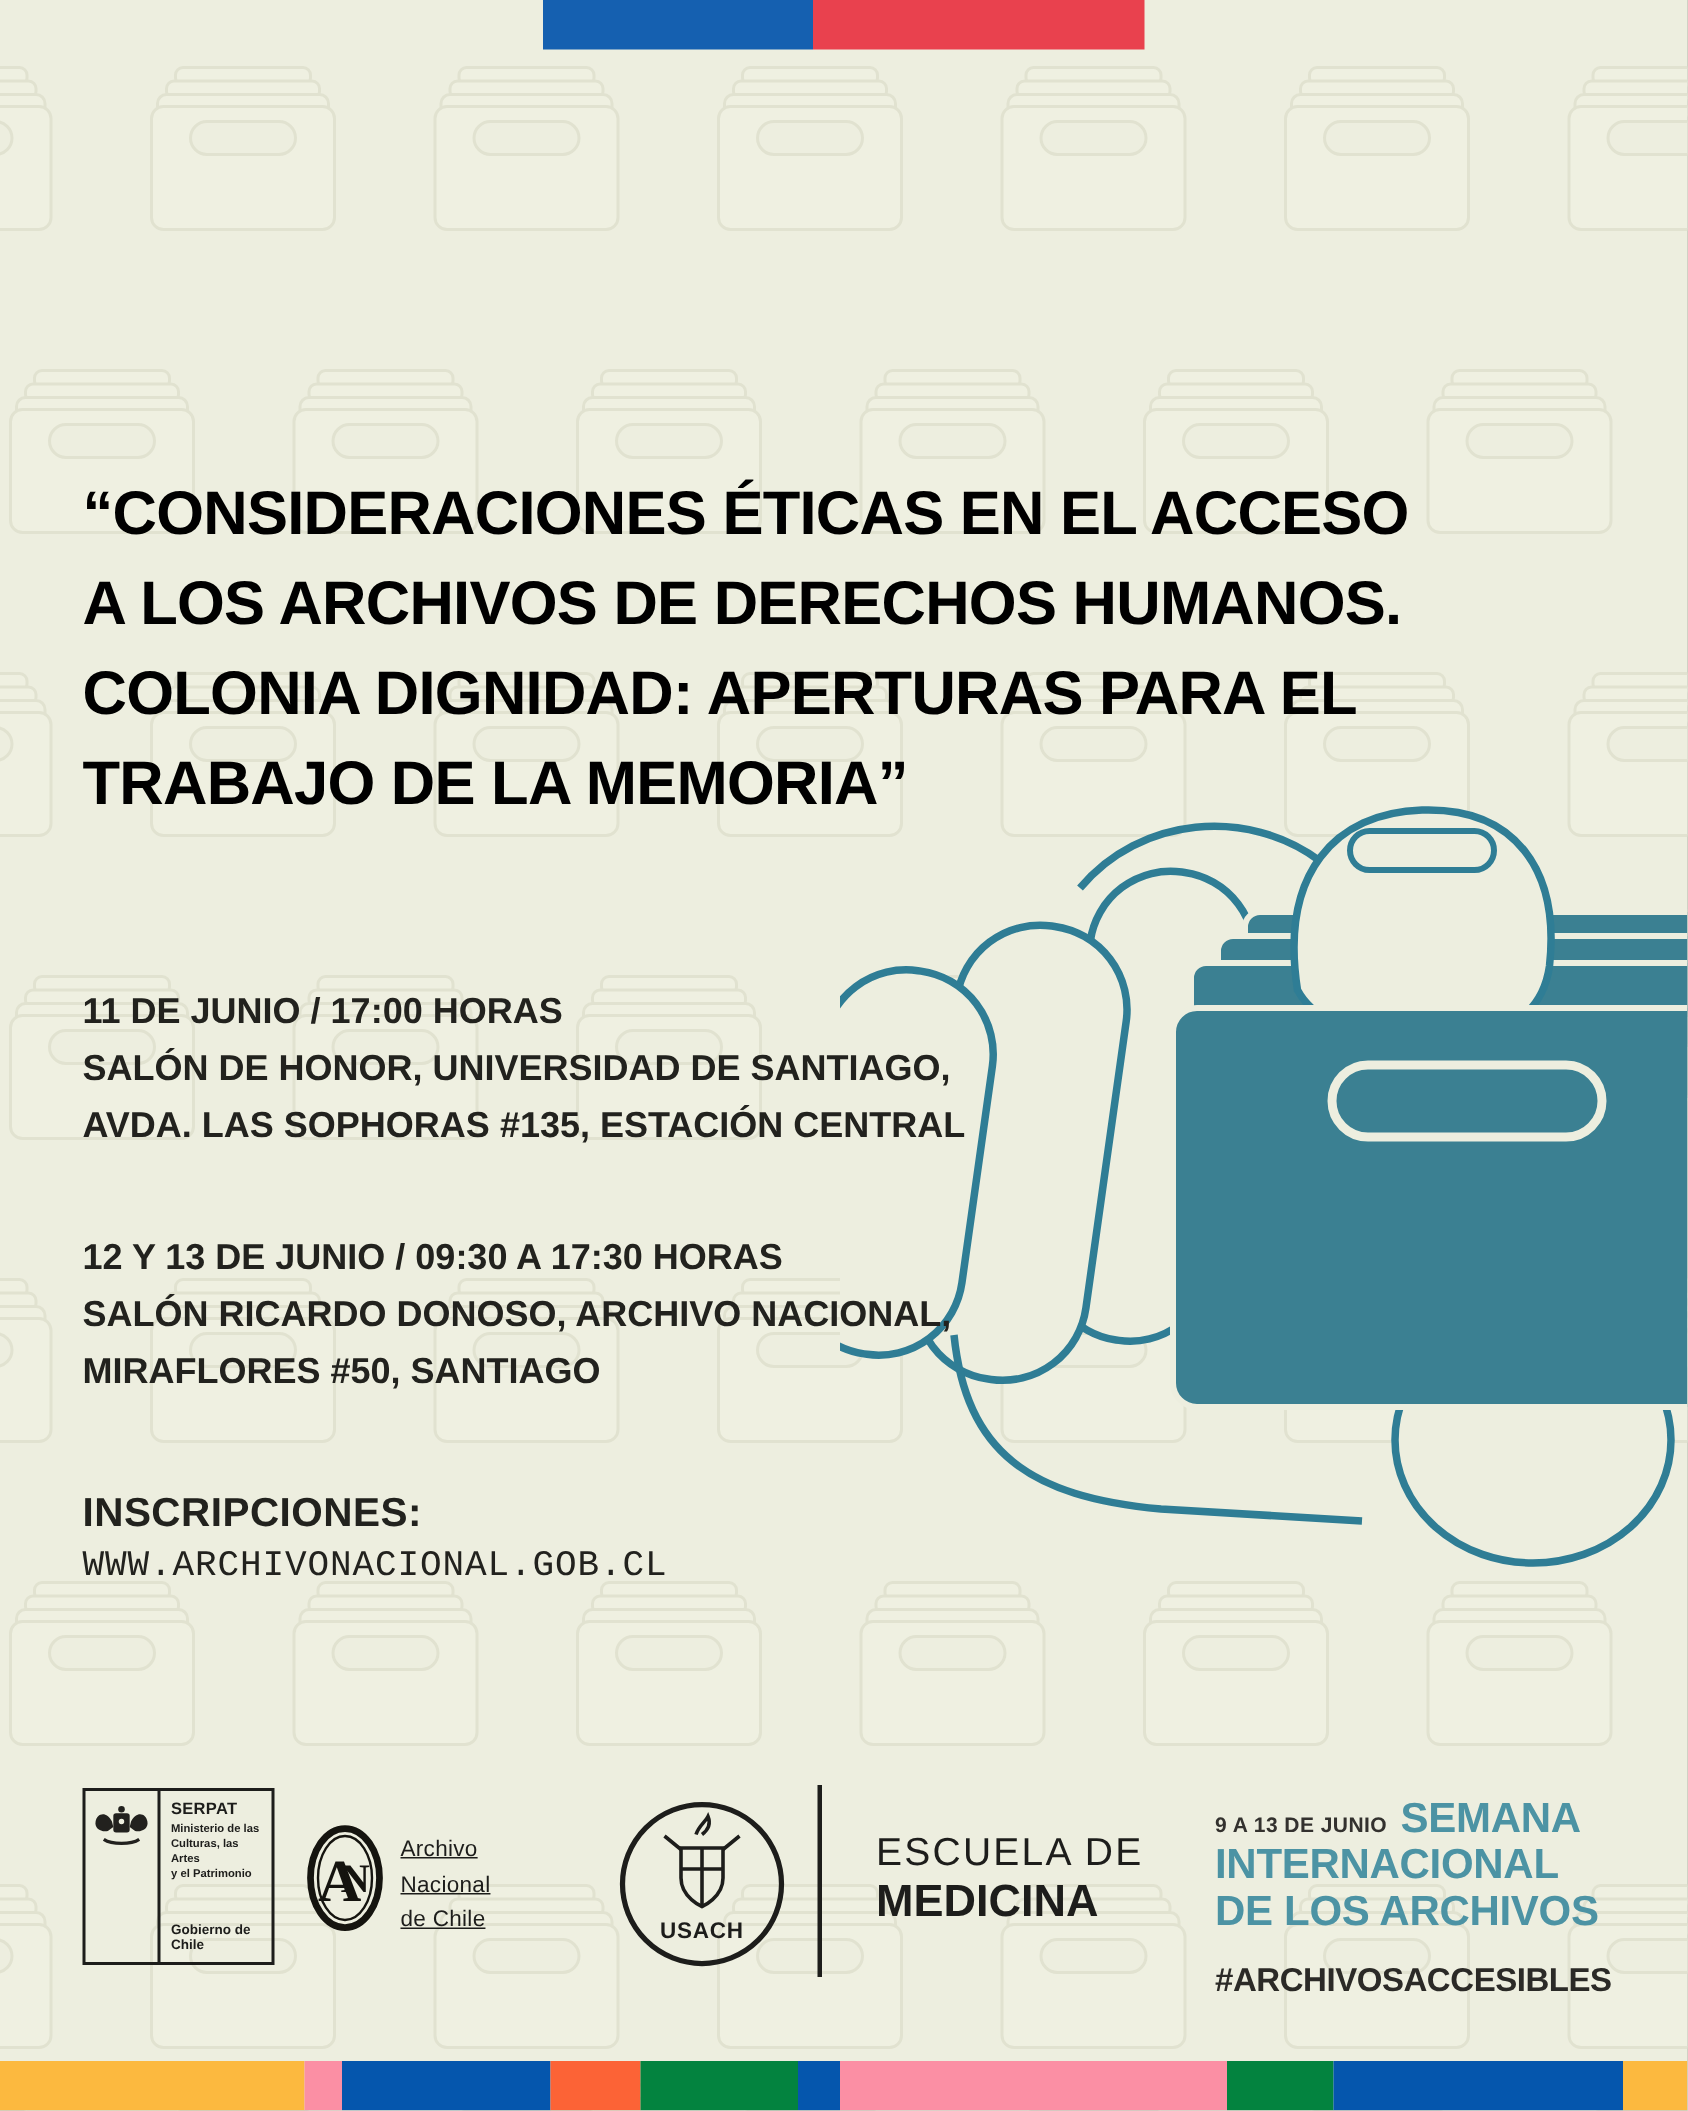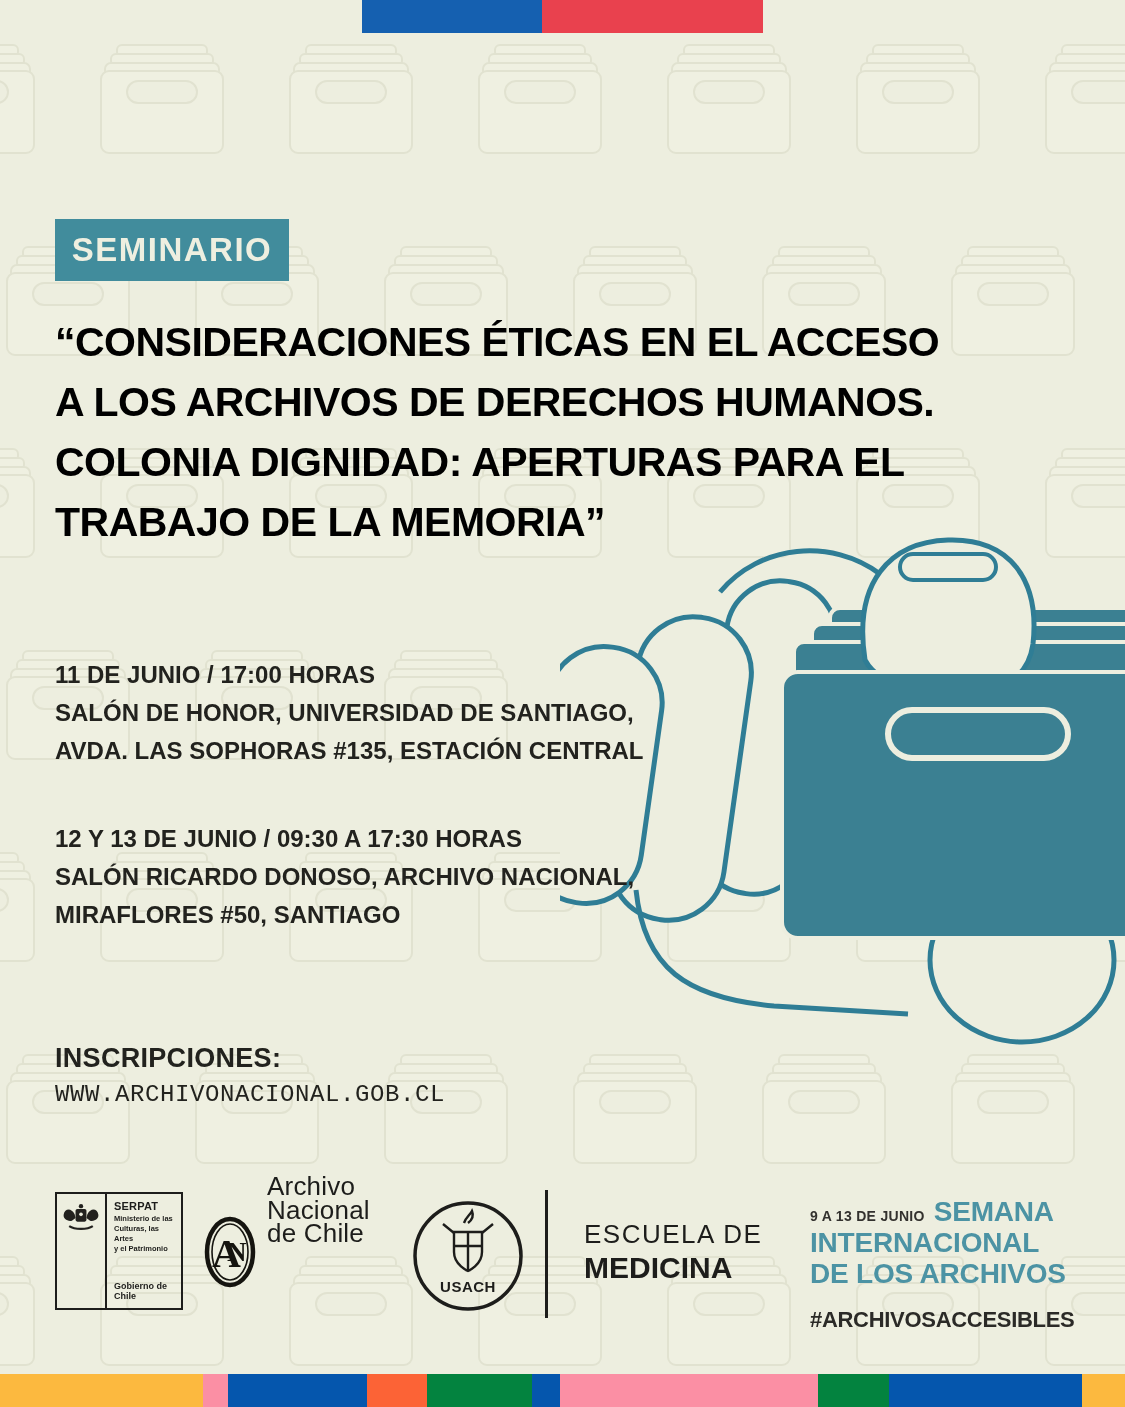--- a/index.html
+++ b/index.html
@@ -26,40 +26,40 @@
   .title{
     position:absolute; left:55px; top:312px; width:1030px; z-index:2;
     color:#000000; font-size:41px; font-weight:700; line-height:60px; letter-spacing:-0.5px;
   }
 
   .event{ position:absolute; left:55px; width:660px; z-index:2;
     color:#22221E; font-size:24px; font-weight:600; line-height:38px; letter-spacing:0px; }
   .event-1{ top:656px; }
   .event-2{ top:820px; }
 
-  .registration{ position:absolute; left:55px; top:1041px; z-index:2; color:#22221E; }
+  .registration{ position:absolute; left:55px; top:991px; z-index:2; color:#22221E; }
   .registration .reg-label{ font-size:27px; font-weight:800; line-height:34px; letter-spacing:0.3px; }
   .registration .reg-url{ font-size:24px; font-weight:400; line-height:40px; letter-spacing:0.6px;font-family:Liberation Mono, monospace; }
 
   .illo{ position:absolute; left:560px; top:530px; z-index:1; pointer-events:none; }
 
   
   .serpat-box{
     position:absolute; left:55px; top:1192px; width:128px; height:118px; z-index:2;
     border:2.5px solid #1D1D1B; display:flex; background:transparent;
   }
   .serpat-left{ width:50px; border-right:2.5px solid #1D1D1B; display:flex; justify-content:center; padding-top:8px; }
   .serpat-right{ flex:1; position:relative; padding:6px 4px 6px 7px; }
   .serpat-acronym{ font-size:11px; font-weight:800; color:#1D1D1B; letter-spacing:0.2px; }
   .serpat-ministry{ font-size:7.5px; line-height:10px; font-weight:700; color:#1D1D1B; white-space:pre-line; margin-top:2px; }
   .serpat-gov{ position:absolute; left:7px; bottom:7px; font-size:9px; font-weight:800; color:#1D1D1B; }
 
   .an-logo{ position:absolute; left:204px; top:1215px; z-index:2; }
-  .an-name{ position:absolute; left:267px; top:1175px; z-index:2;
-    font-size:26px; line-height:23.5px; font-weight:500; color:#1D1D1B; white-space:pre-line; letter-spacing:0.2px; }
+  .an-name{ position:absolute; left:267px; top:1221px; z-index:2;
+    font-size:15px; line-height:23.5px; font-weight:500; color:#1D1D1B; white-space:pre-line; letter-spacing:0.2px;text-decoration:underline; }
 
   .usach-logo{ position:absolute; left:411px; top:1199px; z-index:2; }
 
   .med-divider{ position:absolute; left:545px; top:1190px; width:3px; height:128px; background:#1D1D1B; z-index:2; }
   .escuela{ position:absolute; left:584px; top:1219px; z-index:2; color:#1D1D1B; }
   .escuela-line1{ font-size:26px; font-weight:300; letter-spacing:1.5px; line-height:30px; }
   .escuela-line2{ font-size:30px; font-weight:800; letter-spacing:0px; line-height:34px; margin-top:2px; }
 
   .semana{ position:absolute; left:810px; top:1196px; z-index:2; }
   .semana-row1{ display:flex; align-items:baseline; gap:9px; }
@@ -143,23 +143,20 @@
         <use href="#abox" x="763" y="1390"></use>
         <use href="#abox" x="952" y="1390"></use>
       </g>
   </svg>
 
   <div class="flag-bar">
     <div class="flag-blue"></div>
     <div class="flag-red"></div>
   </div>
 
-  <div class="badge">
-    <span>SEMINARIO</span>
-  </div>
 
   <h1 class="title">
     <div>“CONSIDERACIONES ÉTICAS EN EL ACCESO</div>
     <div>A LOS ARCHIVOS DE DERECHOS HUMANOS.</div>
     <div>COLONIA DIGNIDAD: APERTURAS PARA EL</div>
     <div>TRABAJO DE LA MEMORIA”</div>
   </h1>
 
   <svg class="illo" width="565" height="530" viewBox="0 0 565 530" aria-hidden="true">
     <g fill="none" stroke="#2F7D95" stroke-width="5">

